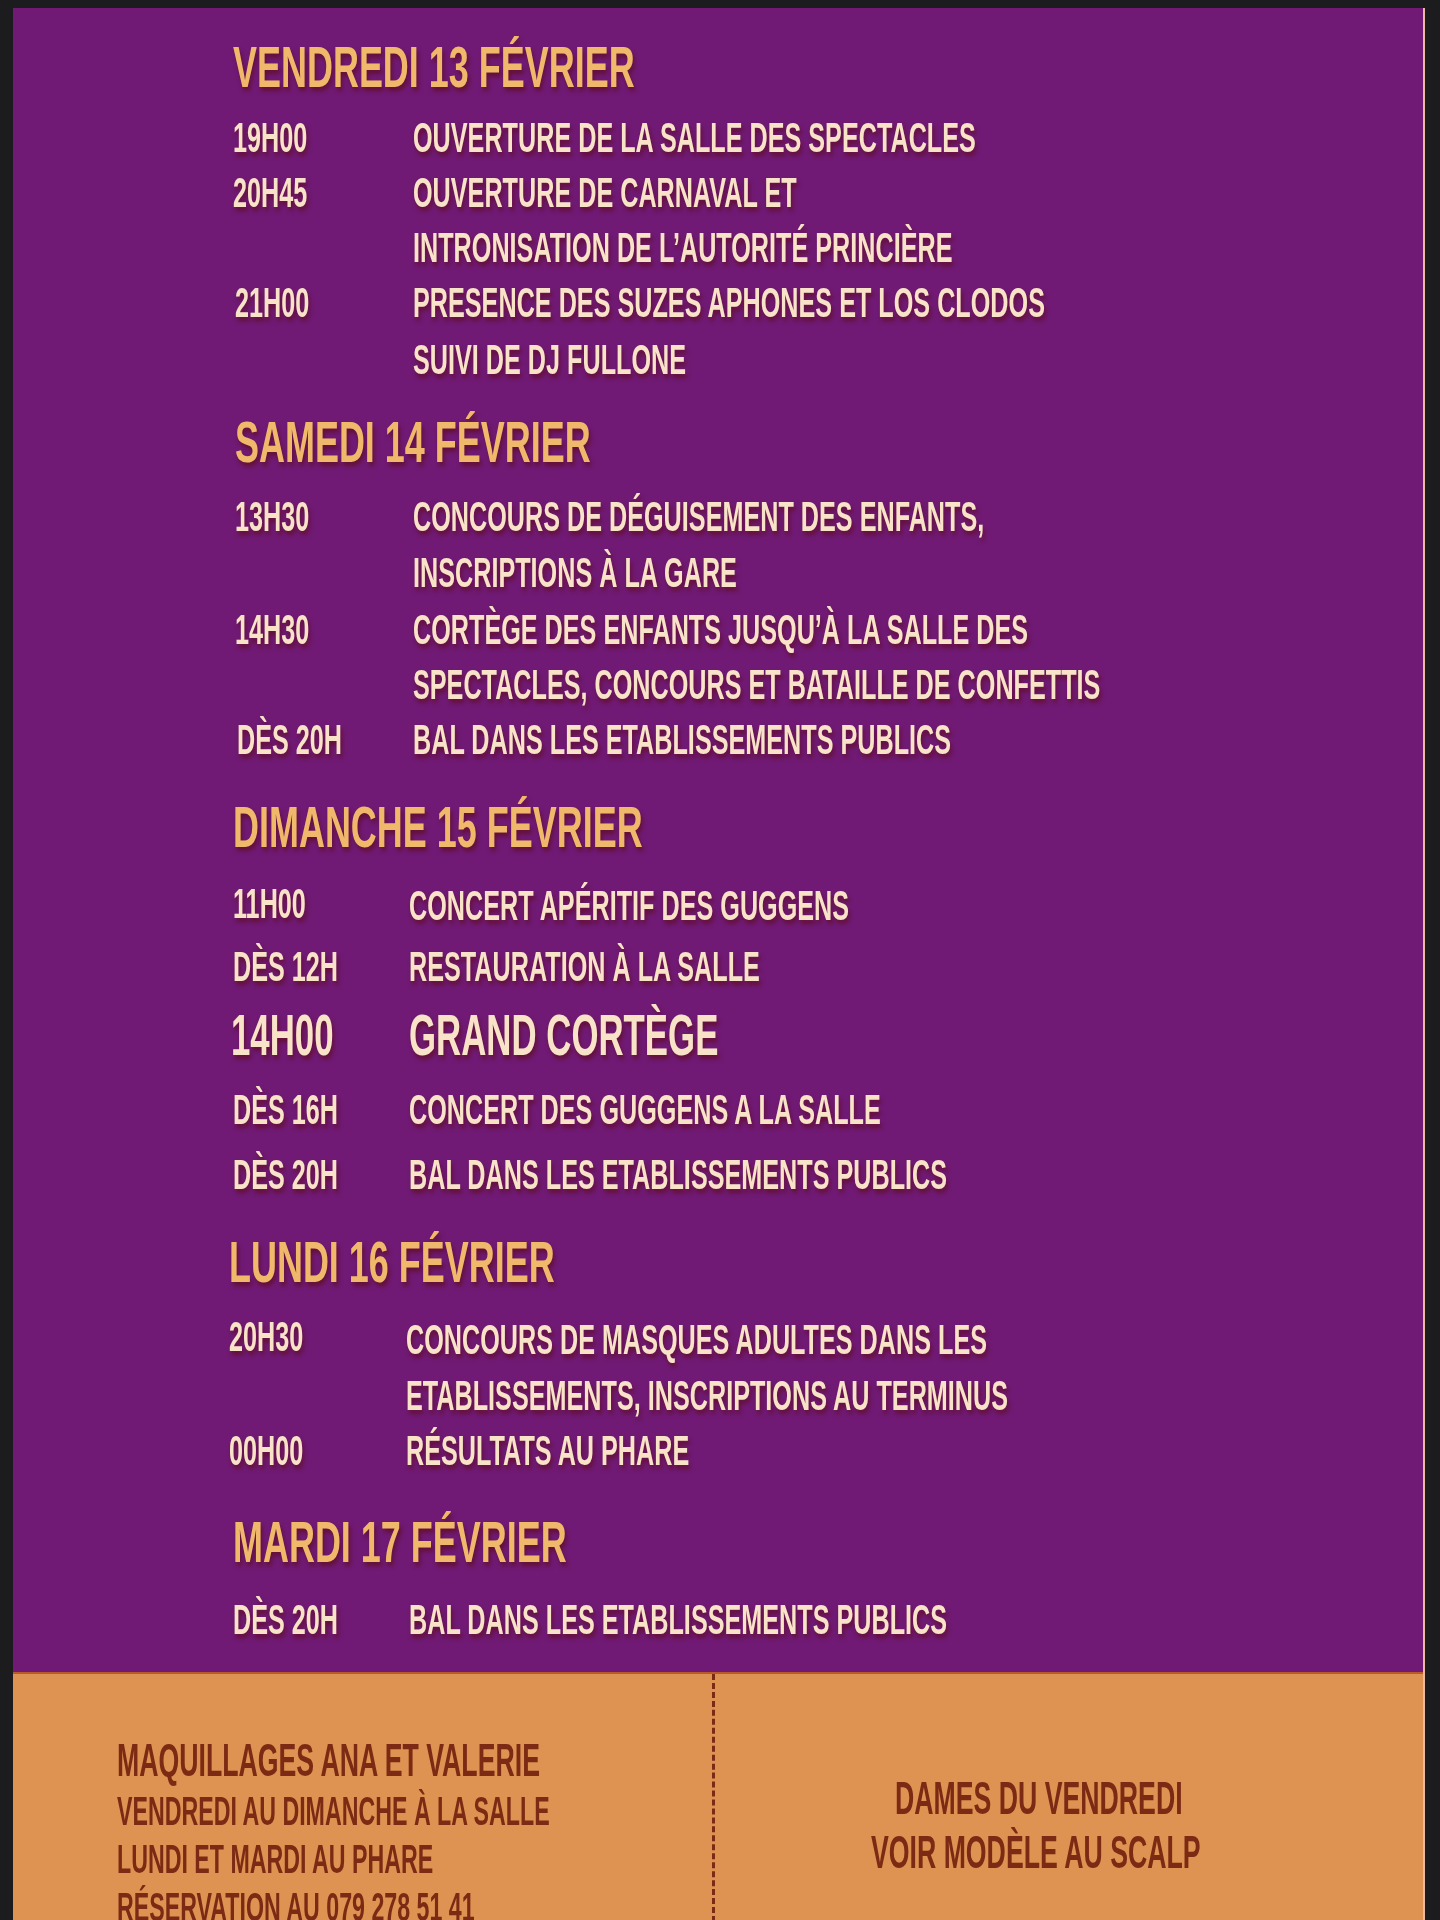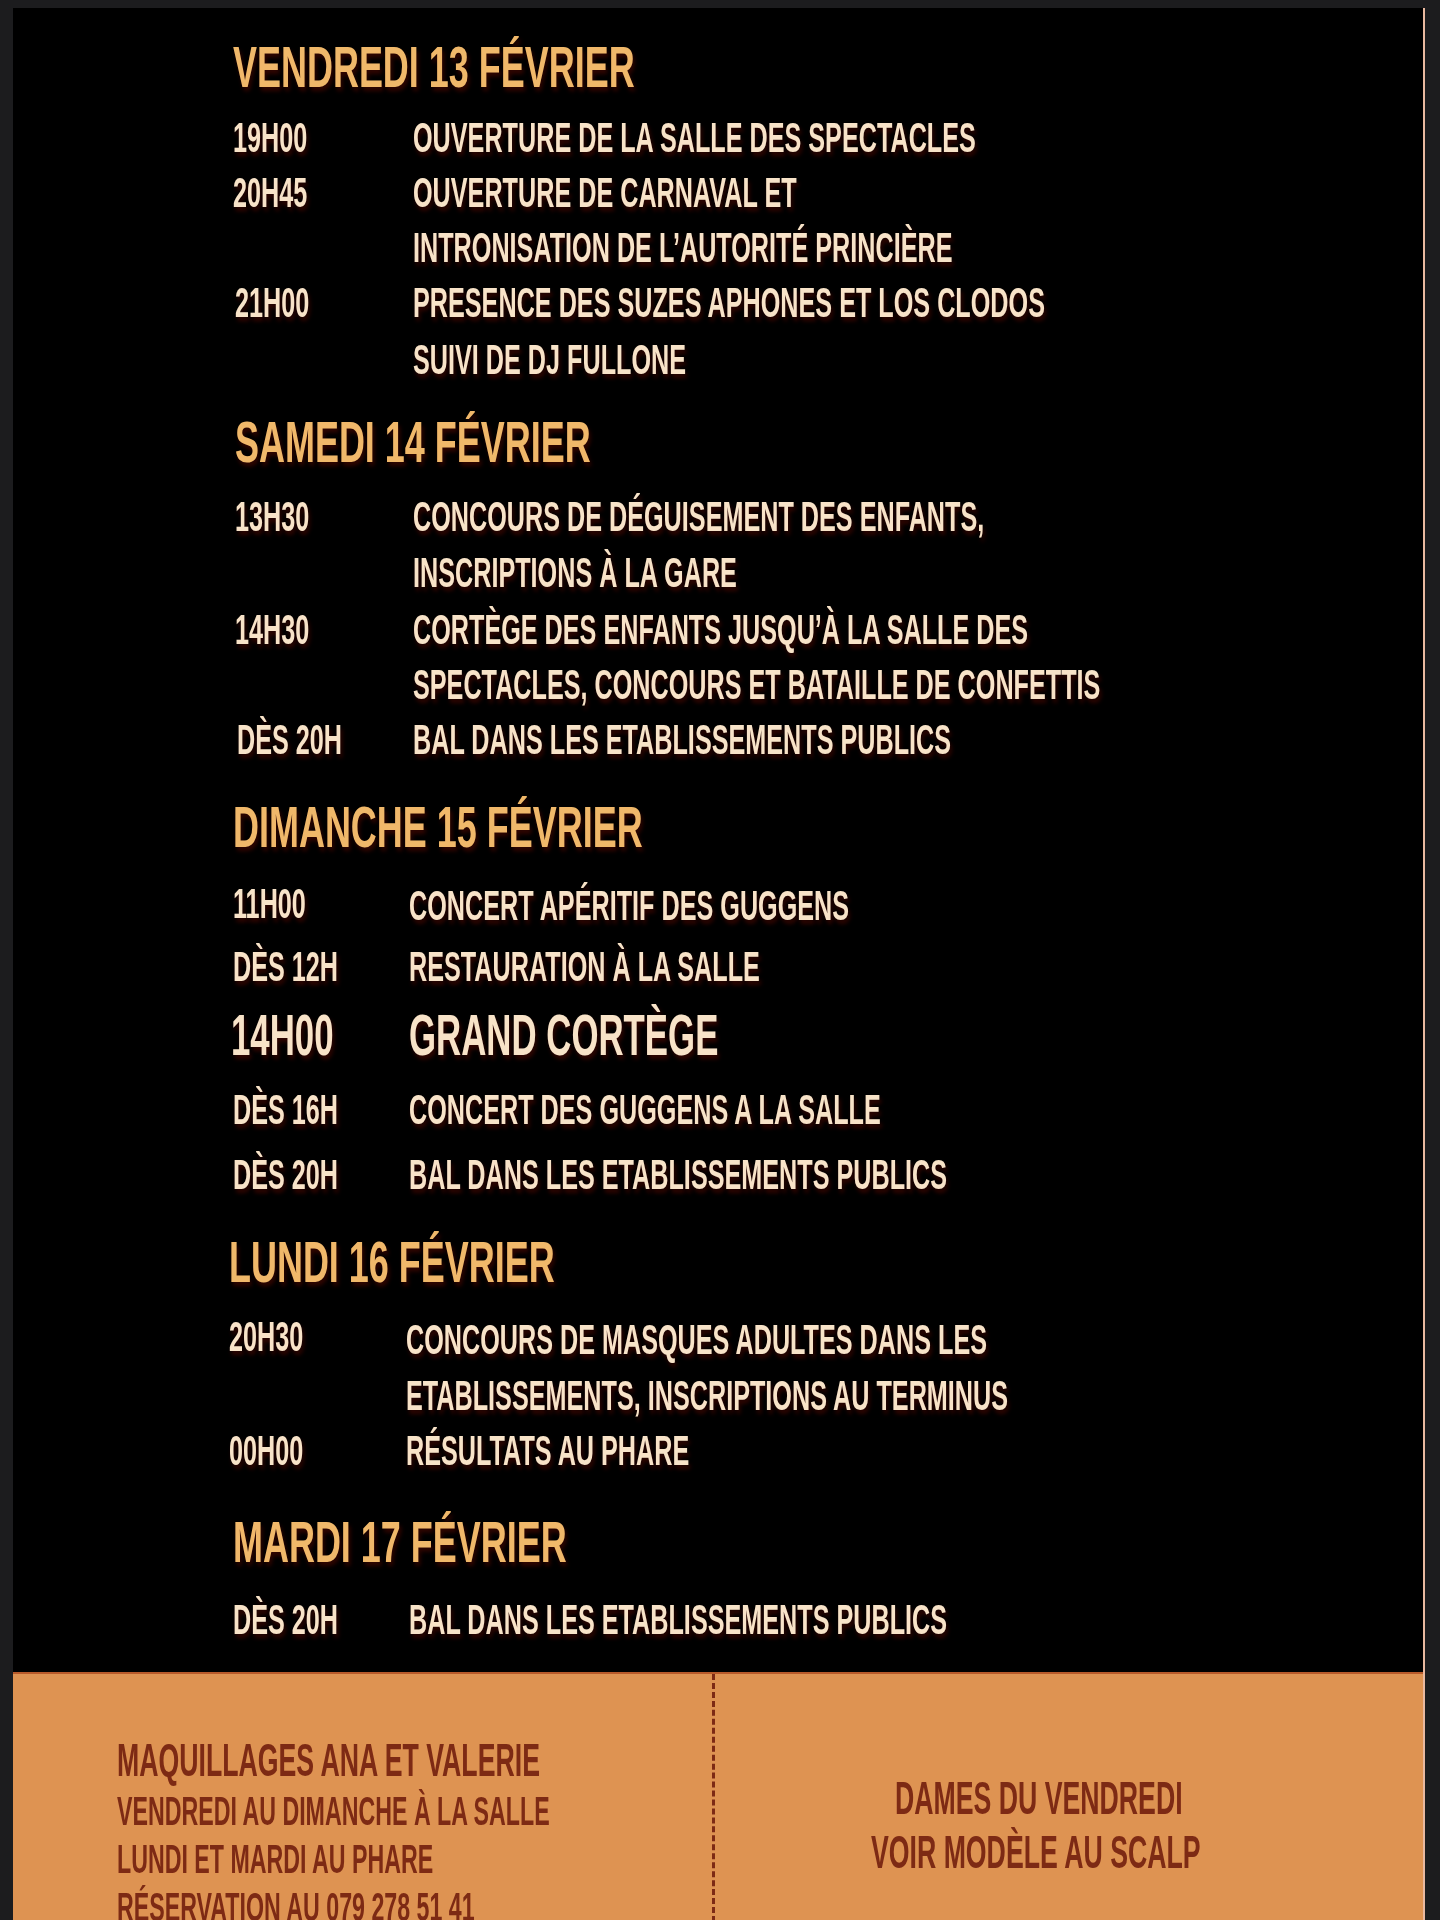--- a/index.html
+++ b/index.html
@@ -4,21 +4,21 @@
 <style>
   html, body { margin:0; padding:0; }
   body {
     width:1440px; height:1920px; overflow:hidden;
     background:#1c1c1e;
     position:relative;
     font-family:"Liberation Sans", "DejaVu Sans", sans-serif;
   }
   .poster {
     position:absolute; left:13px; top:8px; width:1410px; height:1912px;
-    background:#000000;
+    background:#701a75;
     overflow:hidden;
   }
   .edge-line {
     position:absolute; left:1423px; top:8px; width:2px; height:1912px;
     background:#e9b9a0;
   }
   .cond {
     font-family:"Liberation Sans", sans-serif;
     font-weight:bold;
     text-transform:uppercase;

